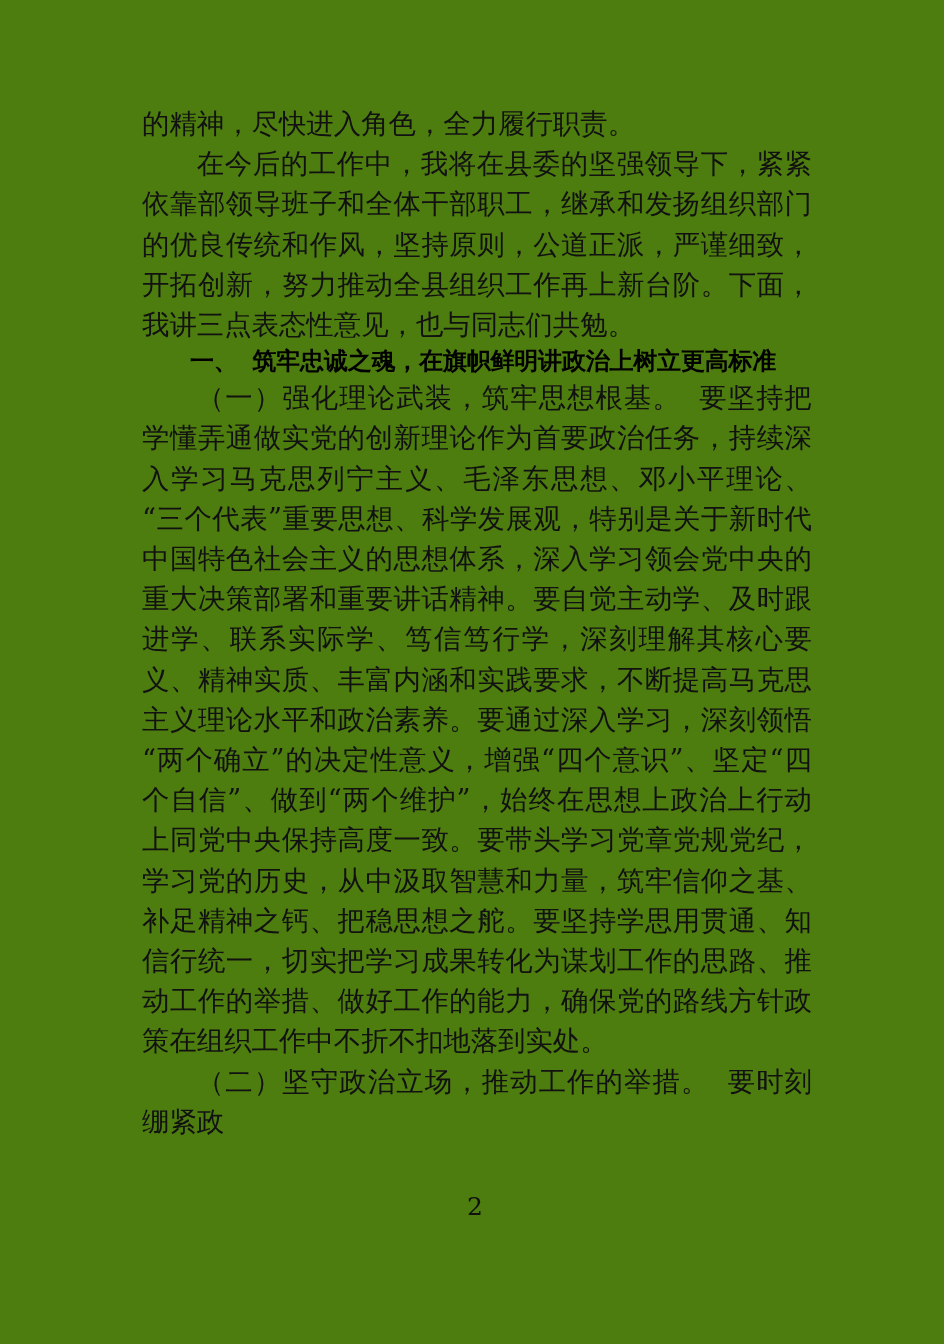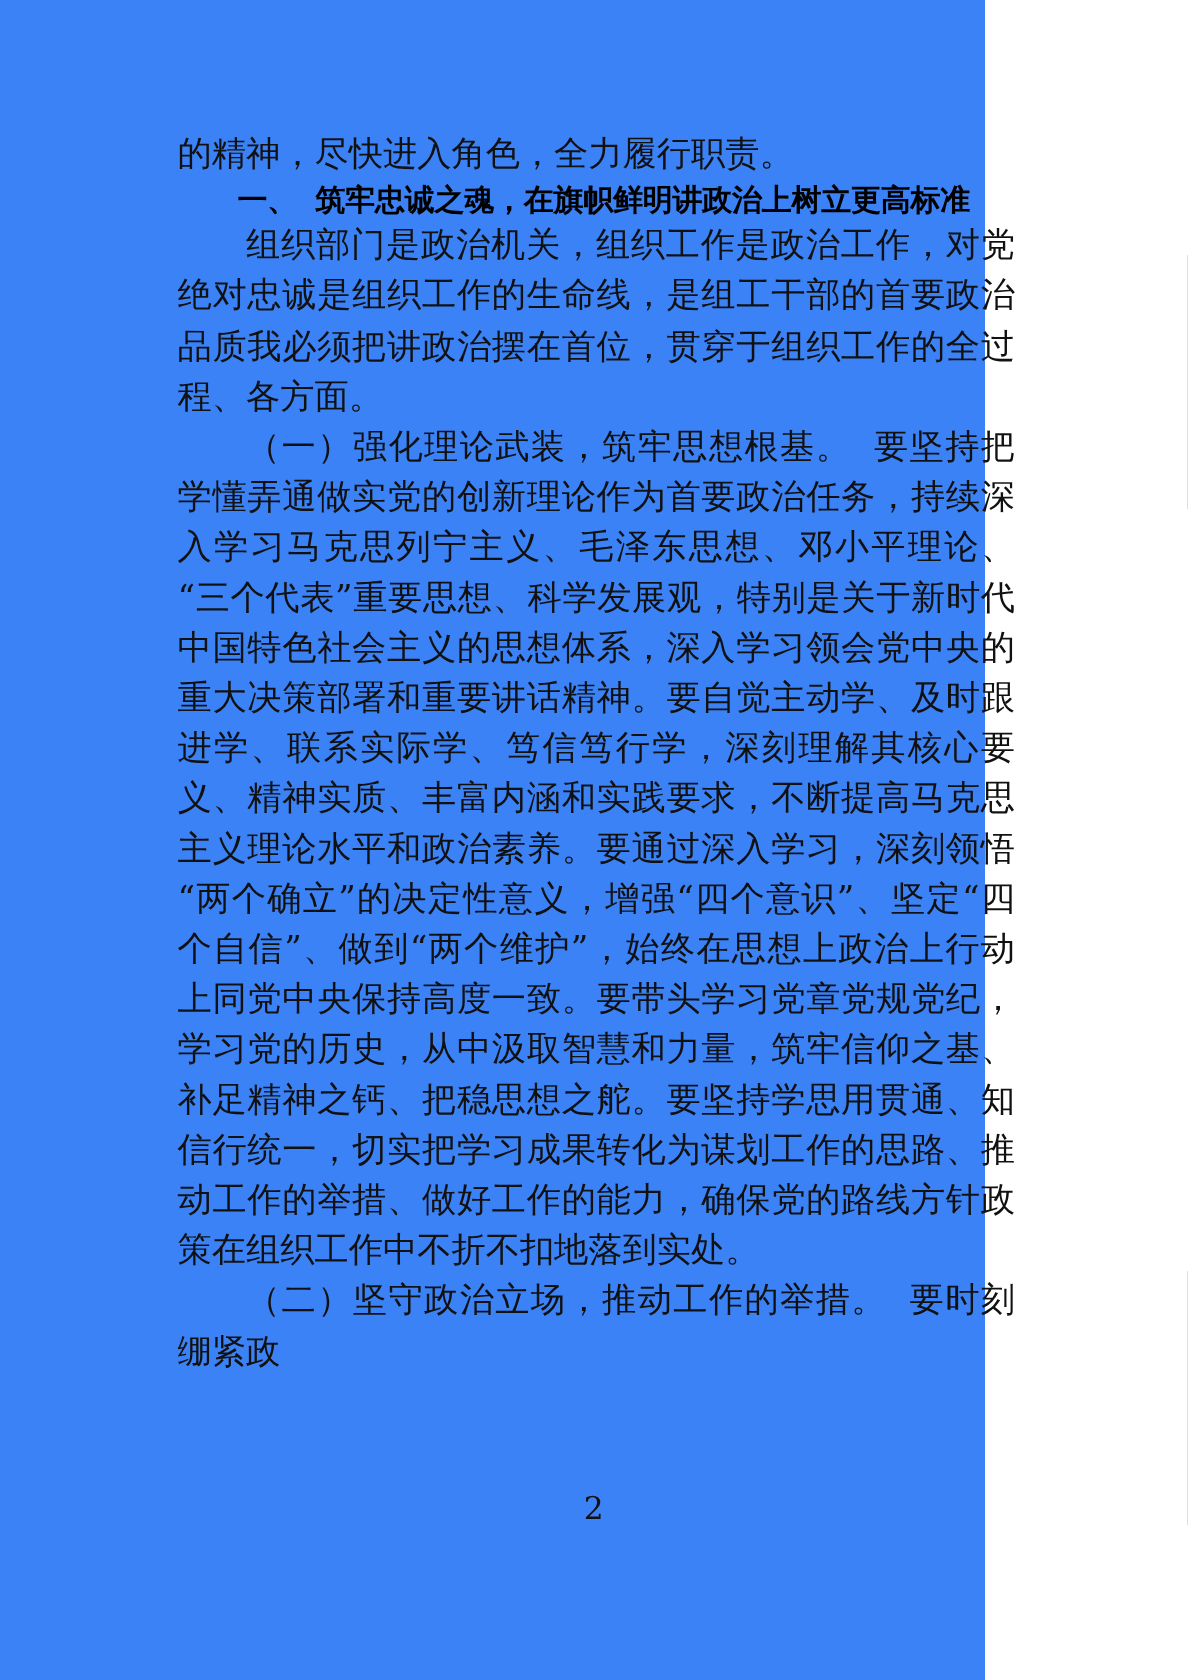--- a/index.html
+++ b/index.html
@@ -14,23 +14,23 @@
     position: relative;
     overflow: hidden;
     font-family: "Liberation Serif", "DejaVu Serif", serif;
     color: #000000;
   }
 
   .page {
     position: absolute;
     left: 0;
     top: 0;
-    width: 788px;
+    width: 944px;
     height: 1344px;
-    background: #3b82f6;
+    background: #4d7c0f;
     text-decoration: underline;
   }
 
   
   .text-frame {
     position: absolute;
     left: 142px;
     top: 104px;
     width: 670px;
   }
@@ -96,24 +96,24 @@
 </style>
 </head>
 <body>
 
 <div class="page">
 
   <div class="text-frame">
 
     <p class="para">的精神，尽快进入角色，全力履行职责。</p>
 
+    <p class="para indent2">在今后的工作中，我将在县委的坚强领导下，紧紧依靠部领导班子和全体干部职工，继承和发扬组织部门的优良传统和作风，坚持原则，公道正派，严谨细致，开拓创新，努力推动全县组织工作再上新台阶。下面，我讲三点表态性意见，也与同志们共勉。</p>
 
     <p class="heading1"><span>一、</span><span class="gap"></span><span>筑牢忠诚之魂，在旗帜鲜明讲政治上树立更高标准</span></p>
 
-    <p class="para indent2">组织部门是政治机关，组织工作是政治工作，对党绝对忠诚是组织工作的生命线，是组工干部的首要政治品质我必须把讲政治摆在首位，贯穿于组织工作的全过程、各方面。</p>
 
     <p class="para indent2"><span class="runin">（一）强化理论武装，筑牢思想根基。</span><span class="gap"></span><span>要坚持把学懂弄通做实党的创新理论作为首要政治任务，持续深入学习马克思列宁主义、毛泽东思想、邓小平理论、“三个代表”重要思想、科学发展观，特别是关于新时代中国特色社会主义的思想体系，深入学习领会党中央的重大决策部署和重要讲话精神。要自觉主动学、及时跟进学、联系实际学、笃信笃行学，深刻理解其核心要义、精神实质、丰富内涵和实践要求，不断提高马克思主义理论水平和政治素养。要通过深入学习，深刻领悟“两个确立”的决定性意义，增强“四个意识”、坚定“四个自信”、做到“两个维护”，始终在思想上政治上行动上同党中央保持高度一致。要带头学习党章党规党纪，学习党的历史，从中汲取智慧和力量，筑牢信仰之基、补足精神之钙、把稳思想之舵。要坚持学思用贯通、知信行统一，切实把学习成果转化为谋划工作的思路、推动工作的举措、做好工作的能力，确保党的路线方针政策在组织工作中不折不扣地落到实处。</span></p>
 
     <p class="para indent2"><span class="runin">（二）坚守政治立场，推动工作的举措。</span><span class="gap"></span><span>要时刻绷紧政</span></p>
 
   </div>
 
   <div class="folio">2</div>
 
 </div>

